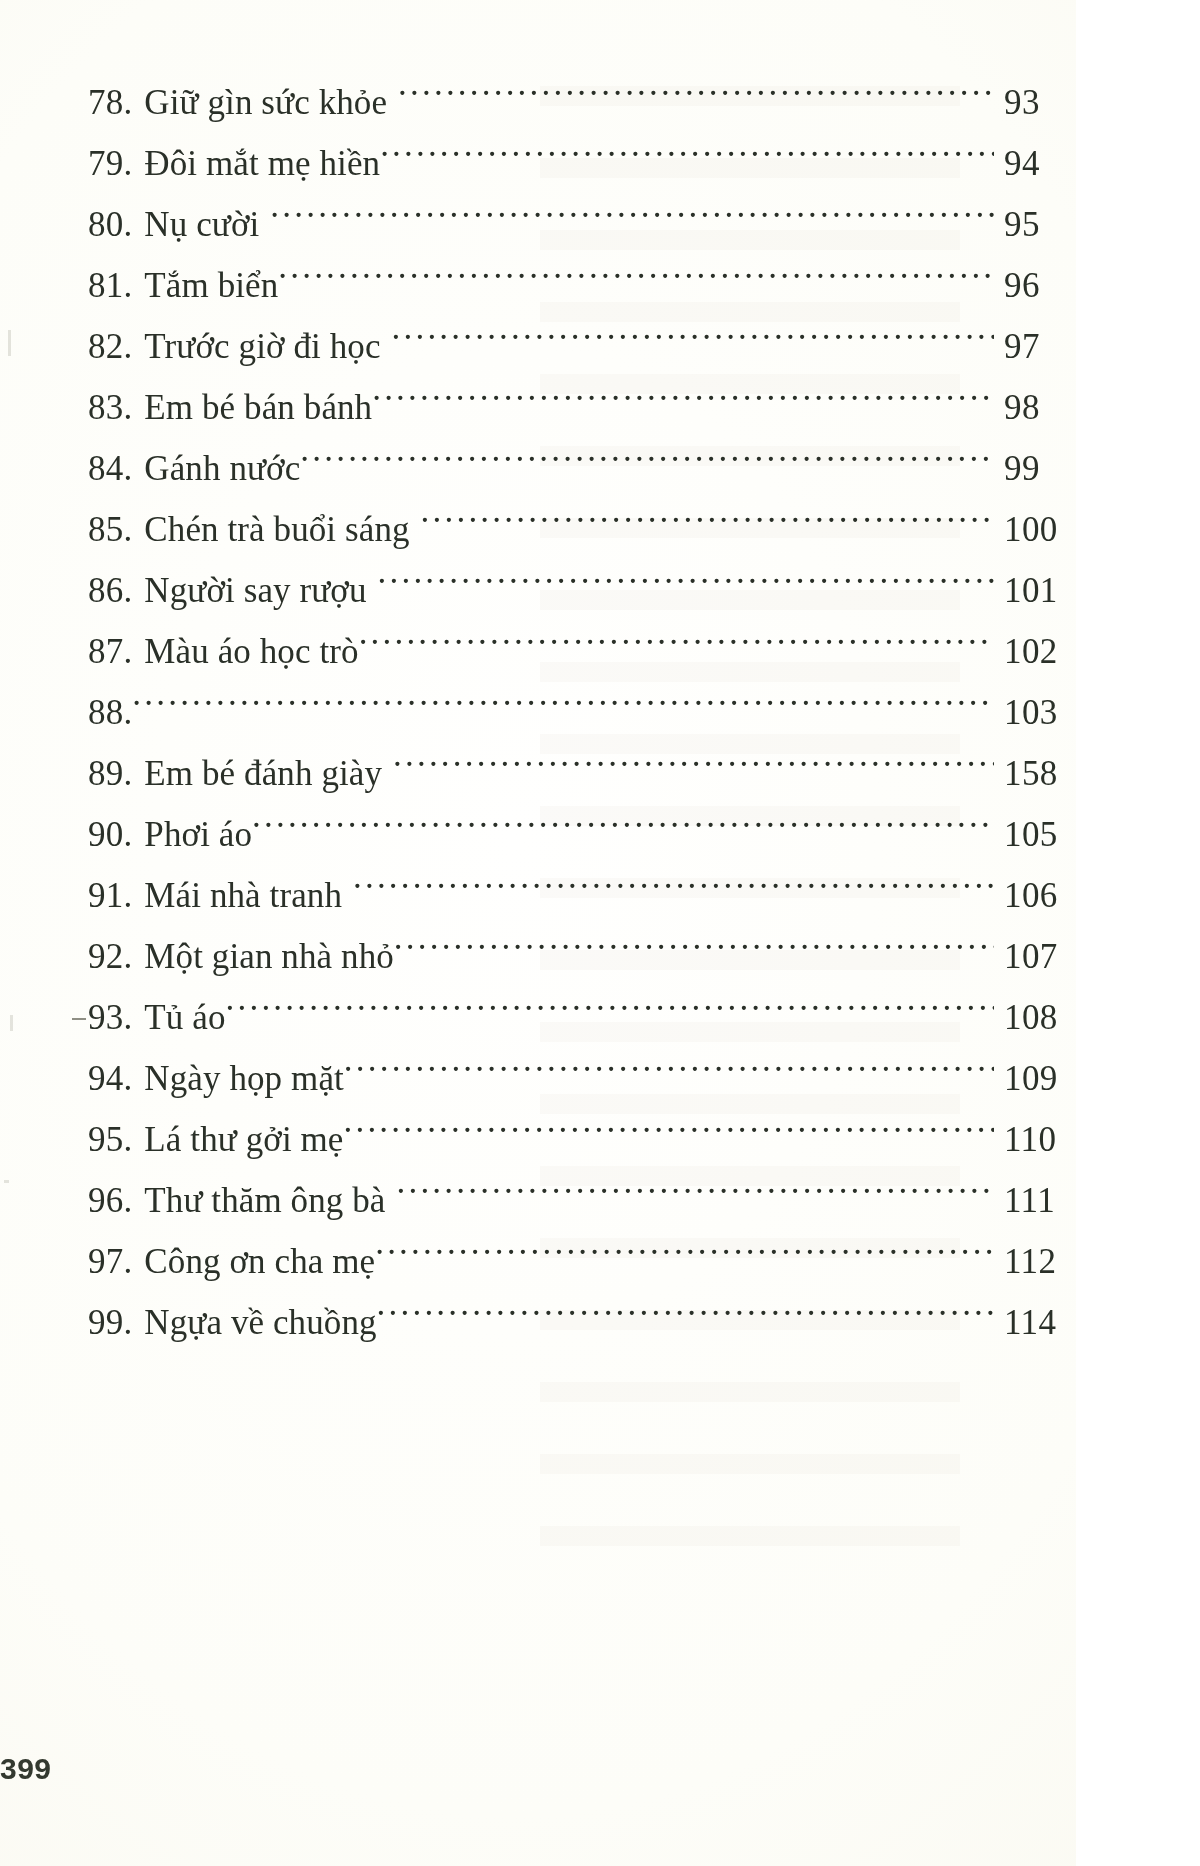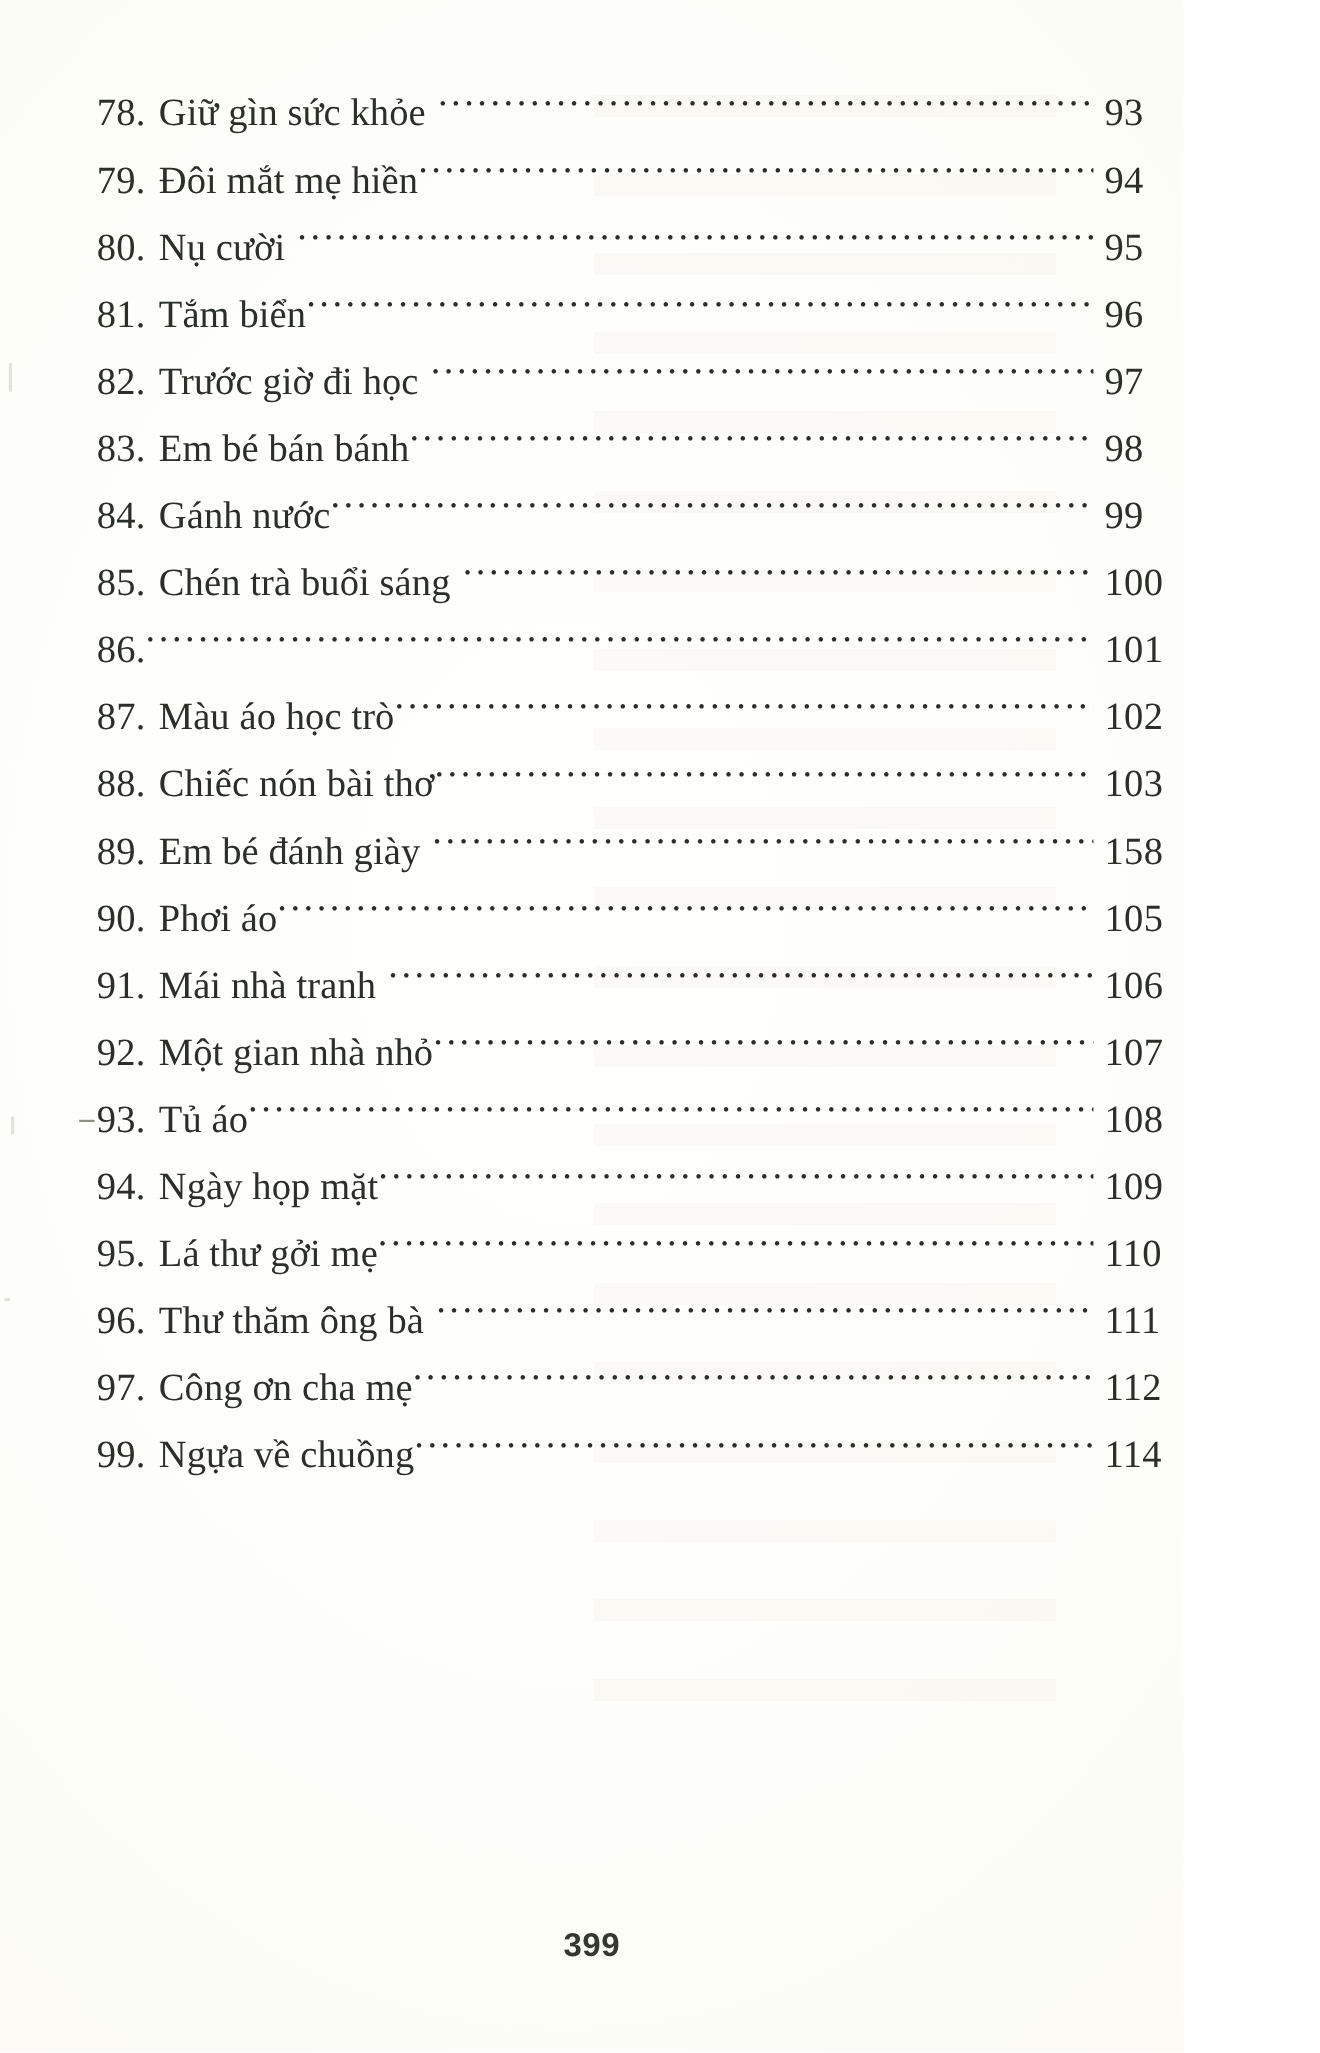--- a/index.html
+++ b/index.html
@@ -130,21 +130,20 @@
     height: 2px;
     background: #6a6a5e;
     opacity: 0.75;
   }
 
   .folio {
     position: absolute;
     left: 0;
     right: 0;
     top: 1752px;
-    text-align: center;
     font-family: "Liberation Sans", "DejaVu Sans", sans-serif;
     font-weight: bold;
     font-size: 30px;
     color: #33392f;
     letter-spacing: 0.5px;
   }
 </style>
 </head>
 <body>
 
@@ -201,32 +200,32 @@
         <span class="toc-page">99</span>
       </div>
       <div class="toc-row">
         <span class="toc-num">85.</span>
         <span class="toc-title gap-after">Chén trà buổi sáng</span>
         <span class="toc-leader"></span>
         <span class="toc-page">100</span>
       </div>
       <div class="toc-row">
         <span class="toc-num">86.</span>
+        <span class="toc-title gap-after">Người say rượu</span>
         <span class="toc-leader"></span>
         <span class="toc-page">101</span>
       </div>
       <div class="toc-row">
         <span class="toc-num">87.</span>
         <span class="toc-title">Màu áo học trò</span>
         <span class="toc-leader"></span>
         <span class="toc-page">102</span>
       </div>
       <div class="toc-row">
         <span class="toc-num">88.</span>
-        <span class="toc-title">Chiếc nón bài thơ</span>
         <span class="toc-leader"></span>
         <span class="toc-page">103</span>
       </div>
       <div class="toc-row">
         <span class="toc-num">89.</span>
         <span class="toc-title gap-after">Em bé đánh giày</span>
         <span class="toc-leader"></span>
         <span class="toc-page">158</span>
       </div>
       <div class="toc-row">

